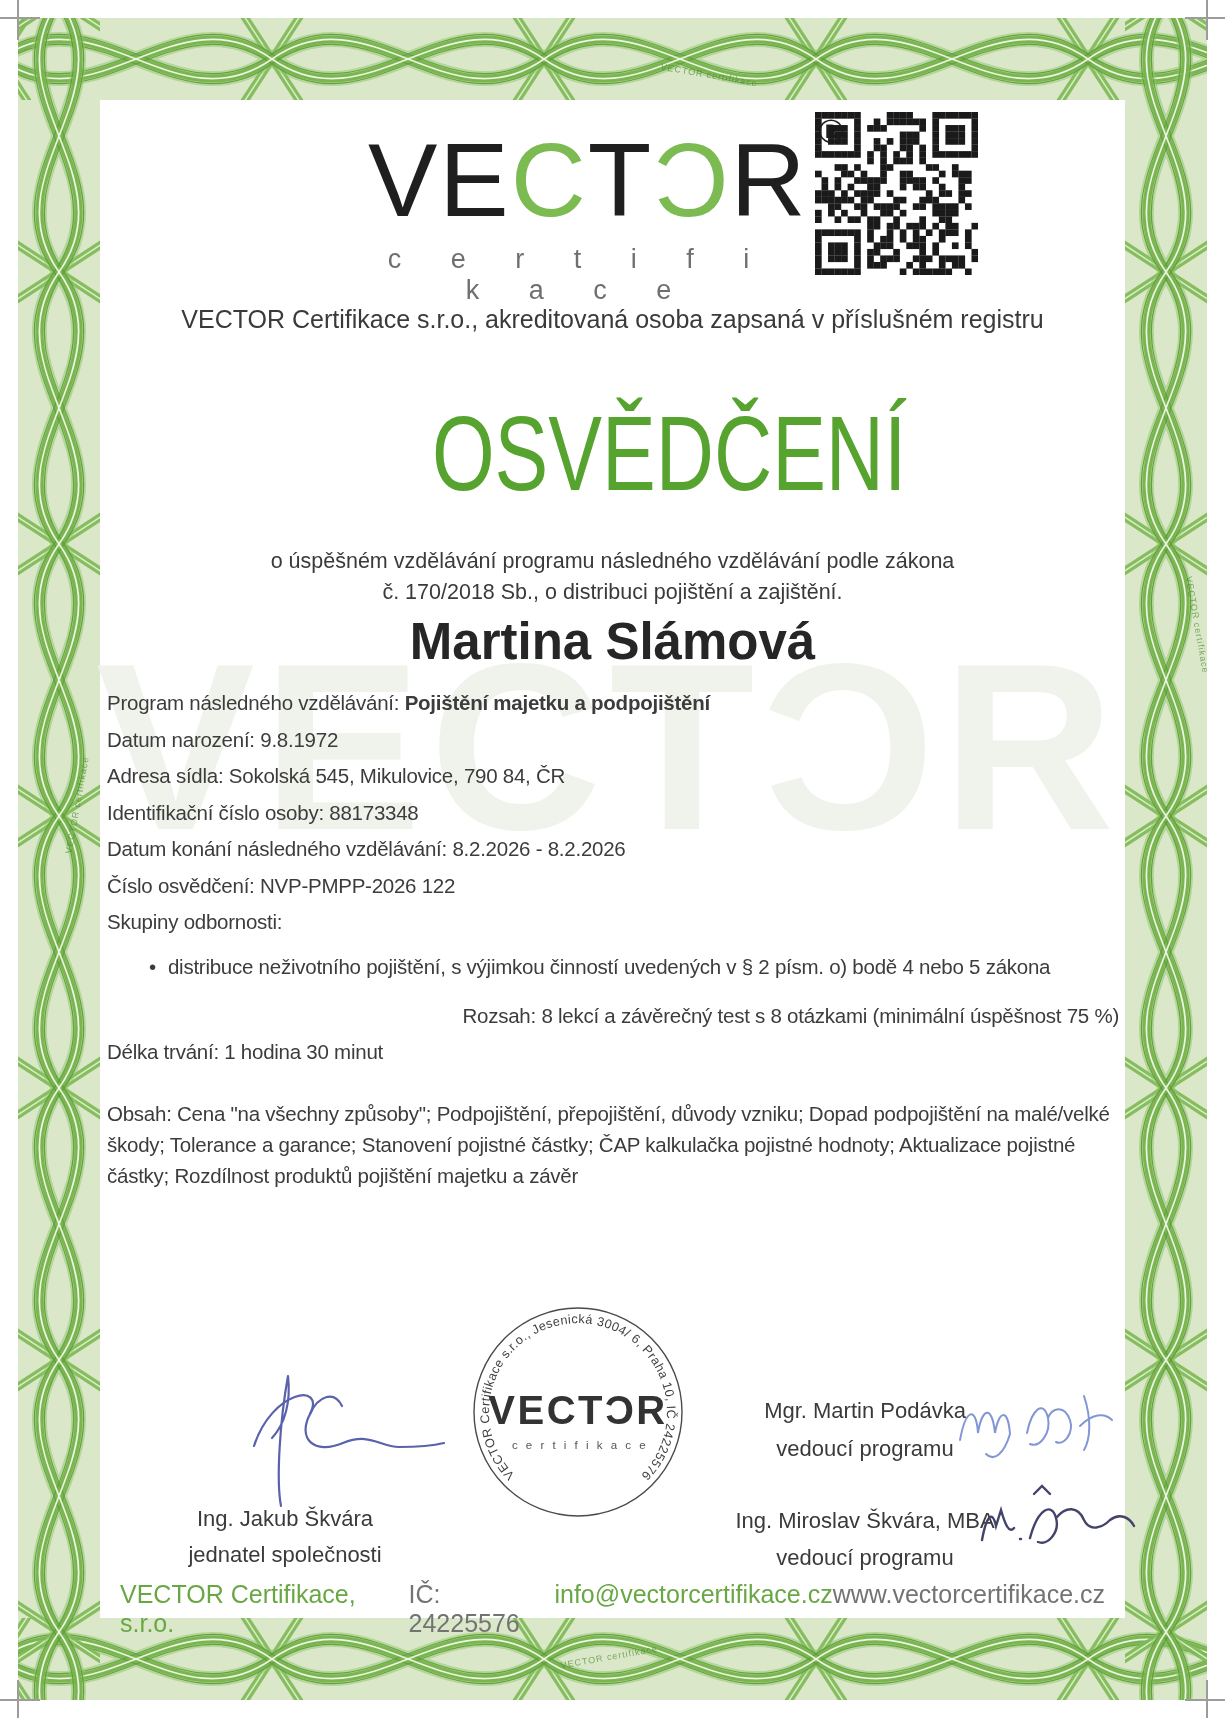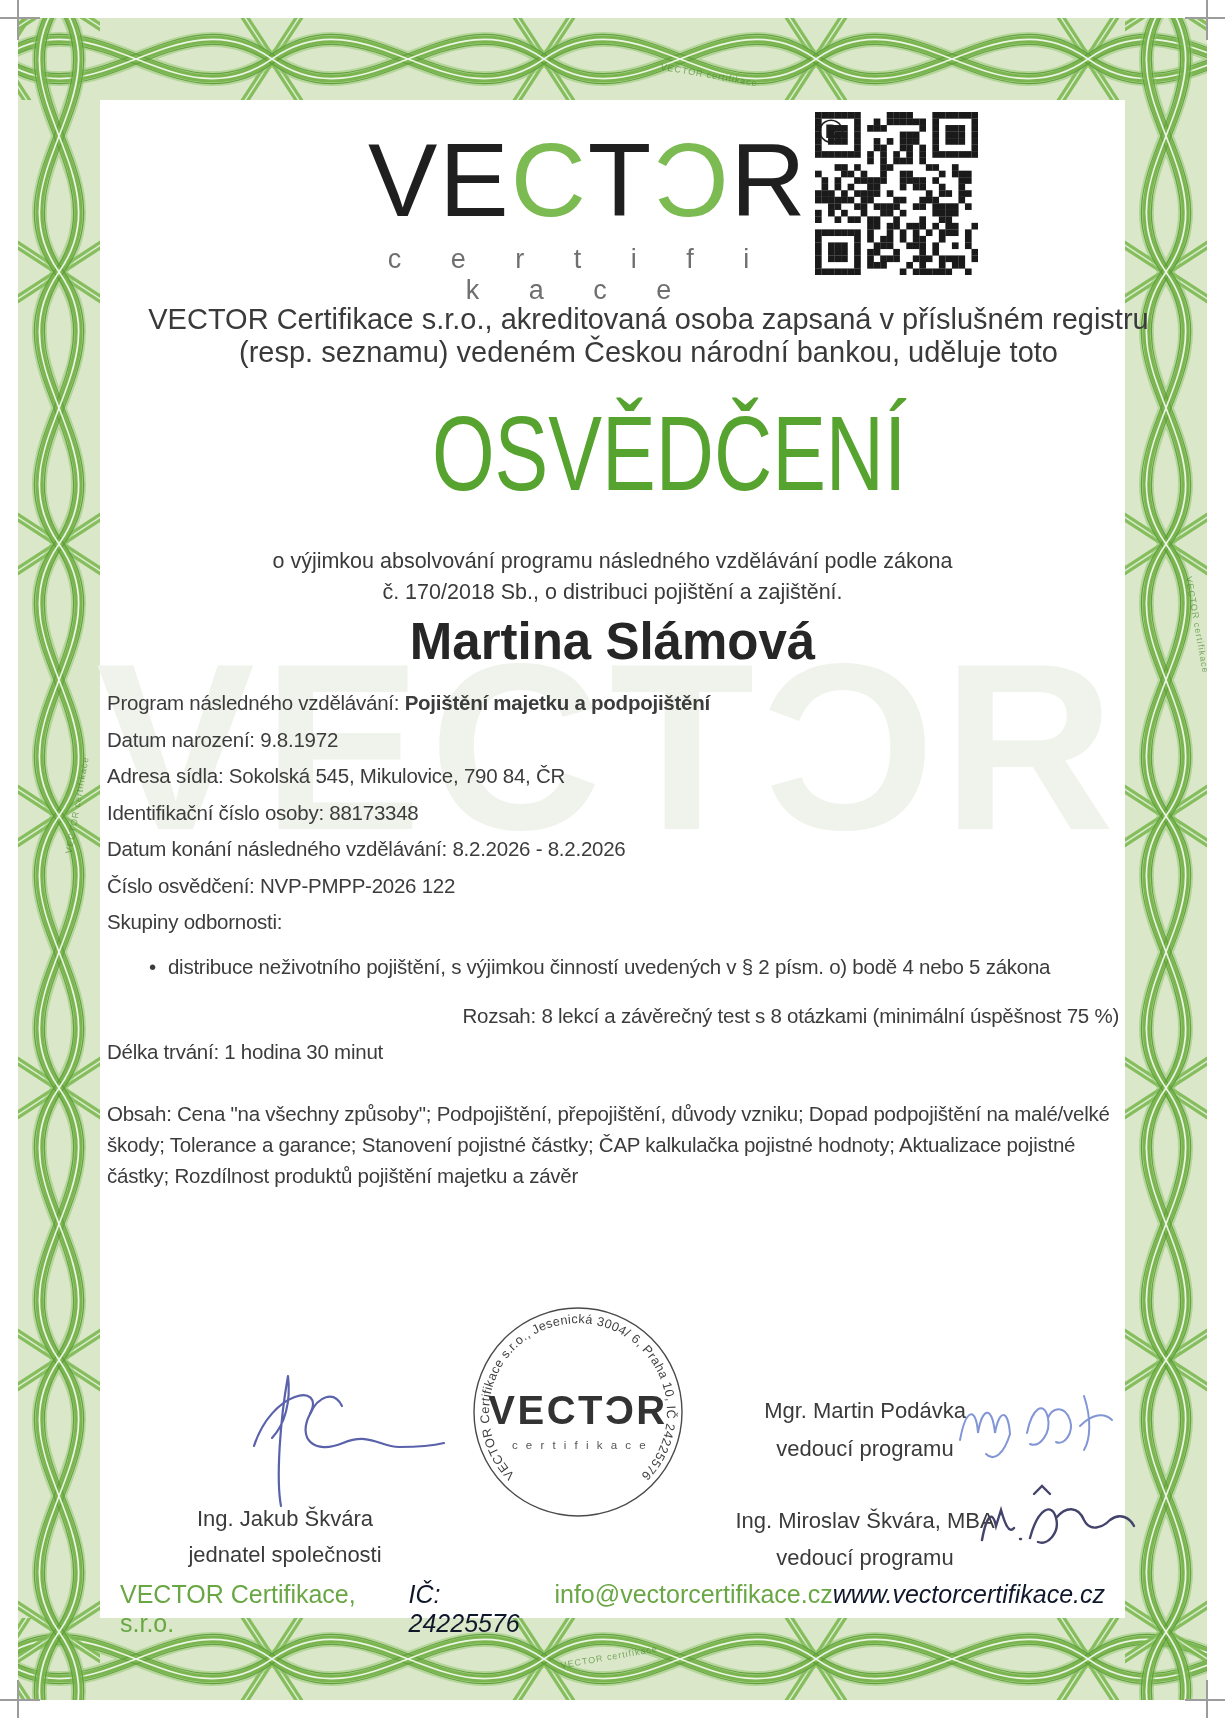--- a/index.html
+++ b/index.html
@@ -13,41 +13,41 @@
   .watermark{position:absolute;left:96px;top:628px;width:1033px;height:230px;overflow:hidden;
              font-size:238px;font-weight:600;letter-spacing:8px;line-height:1.0;color:#f0f3eb;white-space:nowrap;}
   
   .logo-block{position:absolute;left:368px;top:128px;width:412px;text-align:center;}
   .logo-word{font-size:104px;font-weight:500;letter-spacing:2px;line-height:1;color:#1f1f1f;position:relative;display:inline-block;}
   .logo-word .grn{color:#7cba52;}
   .logo-reg{position:absolute;right:-38px;top:-14px;font-size:34px;font-weight:400;color:#1f1f1f;}
   .logo-sub{margin-top:12px;font-size:27px;color:#6f6f6f;letter-spacing:21px;padding-left:10px;}
   .qr{position:absolute;left:815px;top:112px;width:163px;height:163px;}
   
-  .intro{position:absolute;left:100px;top:303px;width:1025px;text-align:center;font-size:29px;line-height:33px;color:#3a3a3a;padding-left:36px;}
+  .intro{position:absolute;left:100px;top:303px;width:1025px;text-align:center;font-size:25px;line-height:33px;color:#3a3a3a;}
   .title{position:absolute;left:100px;top:396px;width:1138px;text-align:center;color:#57a32f;line-height:1.08;}
   .title span{display:inline-block;font-size:106px;transform:scaleX(.76);transform-origin:center;}
   .subtitle{position:absolute;left:100px;top:546px;width:1025px;text-align:center;font-size:21.5px;line-height:31px;color:#3a3a3a;}
   .recipient{position:absolute;left:100px;top:612px;width:1025px;text-align:center;font-size:51px;font-weight:700;color:#262626;}
   
   .details{position:absolute;left:107px;top:692px;width:1012px;font-size:20.5px;letter-spacing:-0.25px;color:#3c3c3c;}
   .d-line{margin-bottom:14.5px;line-height:22px;}
   .bullet{margin:22px 0 26px 42px;line-height:24px;}
   .bullet::before{content:"\2022";margin-right:12px;}
   .scope{margin-bottom:14px;line-height:22px;margin-top:24px;text-align:right;}
   .duration{margin-bottom:35px;line-height:22px;}
   .obsah{line-height:31px;}
   
   .sig-txt{position:absolute;font-size:22px;color:#3a3a3a;text-align:center;}
   .stamp{position:absolute;left:466px;top:1300px;width:224px;height:224px;}
   
   .footer{position:absolute;left:100px;top:1580px;width:1025px;box-sizing:border-box;padding:0 20px;
           display:flex;justify-content:space-between;font-size:25px;}
   .f-green{color:#69a744;}
-  .f-dark{color:#0f172a;font-style:italic;}
+  .f-dark{color:#737373;}
   a.f-green{text-decoration:none;}
 </style>
 </head>
 <body>
 
 <div class="page">
 
   <svg class="border-svg" viewBox="0 0 1225 1718">
     <defs>
       <g id="wv" fill="none">
@@ -424,27 +424,26 @@
       <rect x="103.68" y="155.52" width="6.63" height="6.63" fill="#1a1a1a"></rect>
       <rect x="110.16" y="155.52" width="6.63" height="6.63" fill="#1a1a1a"></rect>
       <rect x="116.64" y="155.52" width="6.63" height="6.63" fill="#1a1a1a"></rect>
       <rect x="123.12" y="155.52" width="6.63" height="6.63" fill="#1a1a1a"></rect>
       <rect x="129.60" y="155.52" width="6.63" height="6.63" fill="#1a1a1a"></rect>
       <rect x="149.04" y="155.52" width="6.63" height="6.63" fill="#1a1a1a"></rect>
     </svg>
 
   <div class="intro">
     <div>VECTOR Certifikace s.r.o., akreditovaná osoba zapsaná v příslušném registru</div>
-    <div>(resp. seznamu) vedeném Českou národní bankou, uděluje toto</div>
   </div>
 
   <div class="title"><span>OSVĚDČENÍ</span></div>
 
   <div class="subtitle">
-    <div>o výjimkou absolvování programu následného vzdělávání podle zákona</div>
+    <div>o úspěšném vzdělávání programu následného vzdělávání podle zákona</div>
     <div>č. 170/2018 Sb., o distribuci pojištění a zajištění.</div>
   </div>
 
   <div class="recipient">Martina Slámová</div>
 
   <div class="details">
     <div class="d-line"><span>Program následného vzdělávání: </span><strong>Pojištění majetku a podpojištění</strong></div>
     <div class="d-line">Datum narození: 9.8.1972</div>
     <div class="d-line">Adresa sídla: Sokolská 545, Mikulovice, 790 84, ČR</div>
     <div class="d-line">Identifikační číslo osoby: 88173348</div>

